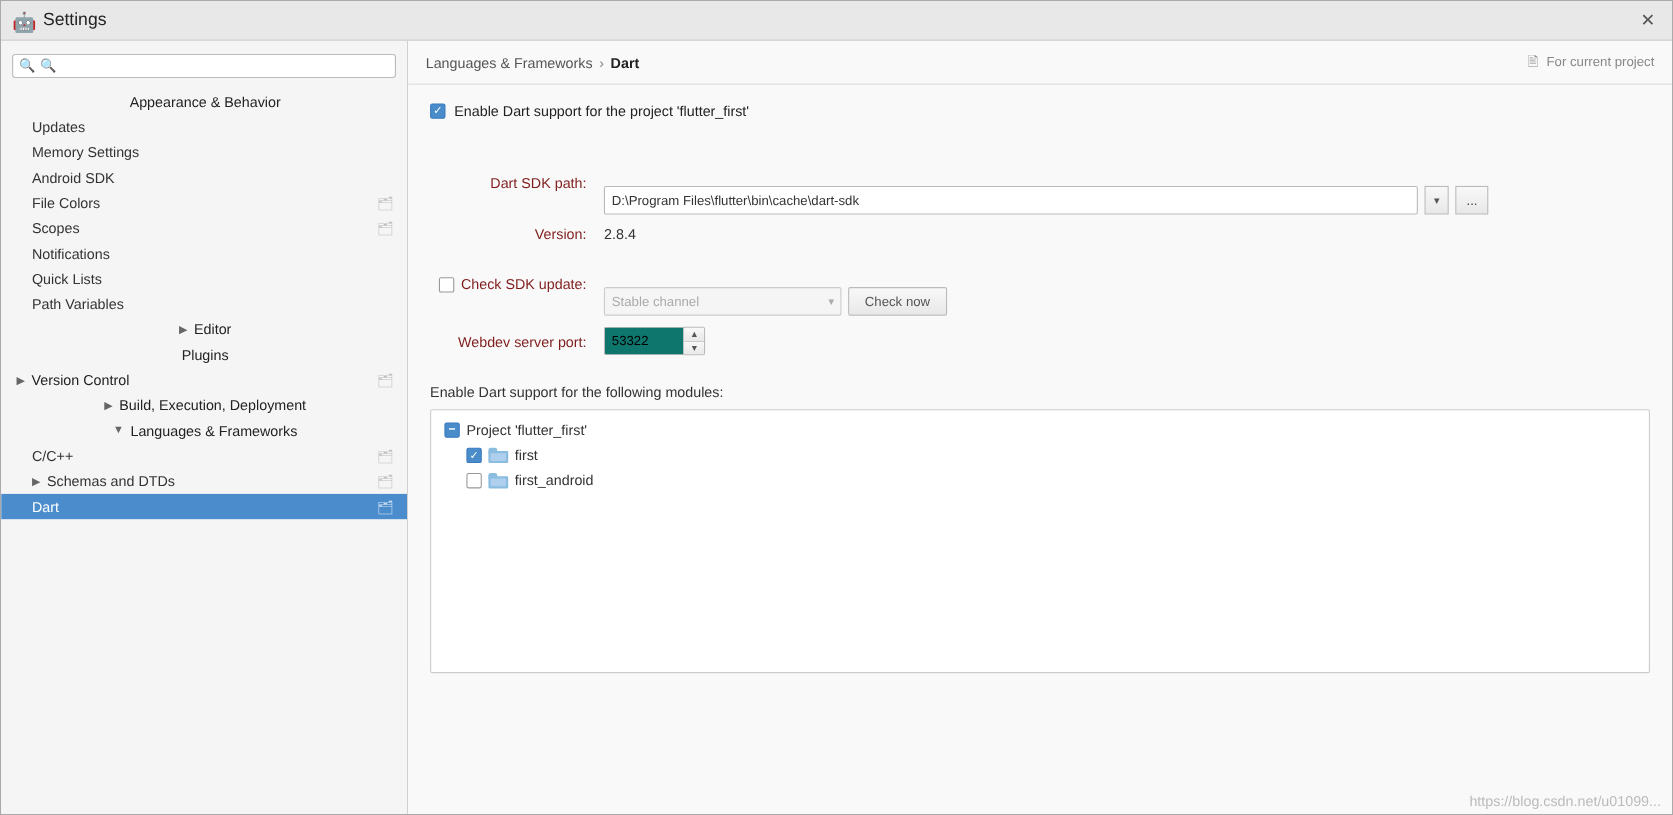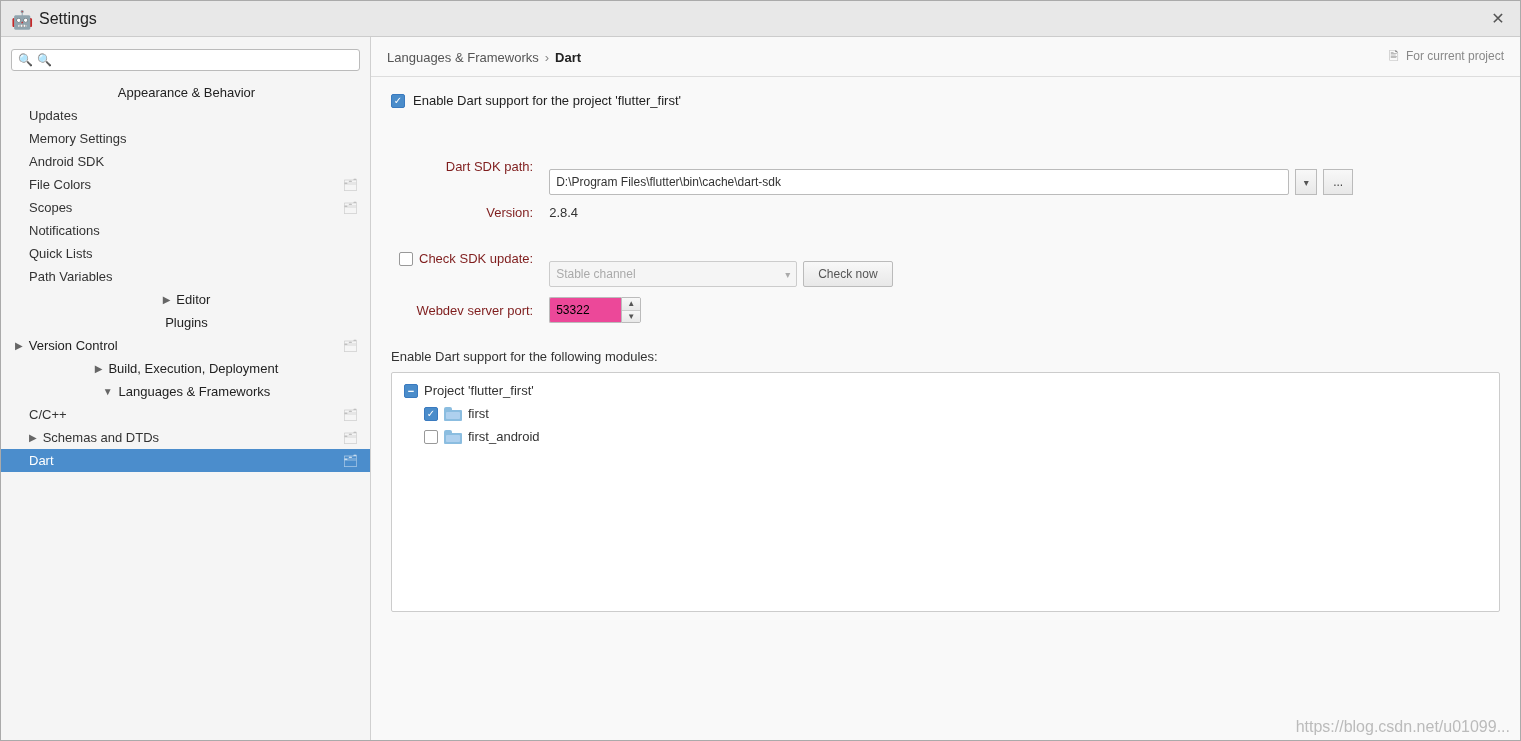--- a/index.html
+++ b/index.html
@@ -261,21 +261,21 @@
       gap: 0;
     }
     .port-input {
       width: 72px;
       height: 26px;
       border: 1px solid #bbb;
       border-right: none;
       border-radius: 2px 0 0 2px;
       padding: 0 6px;
       font-size: 12px;
-      background: #ec4899;
+      background: #0f766e;
       outline: none;
     }
     .port-spinner {
       display: flex;
       flex-direction: column;
       border: 1px solid #bbb;
       border-radius: 0 2px 2px 0;
       overflow: hidden;
       height: 26px;
     }
@@ -373,21 +373,21 @@
       height: 7px;
       background: #aed0ee;
       border-radius: 1px;
     }
     .tree-item-label {
       font-size: 13px;
       color: #333;
     }
     .bottom-watermark {
       text-align: right;
-      font-size: 16px;
+      font-size: 13px;
       color: #bbb;
       padding: 4px 10px;
     }
     
     .expand-arrow {
       font-size: 10px;
       margin-right: 2px;
       color: #666;
     }
     .sidebar-subsection {
@@ -554,21 +554,21 @@
 
           <div class="form-tr">
             <div class="form-td-label">
               <div class="check-label-row" style="justify-content:flex-end;">
                 <div class="checkbox-empty"></div>
                 <span>Check SDK update:</span>
               </div>
             </div>
             <div class="form-td-value">
               <div class="form-row">
-                <div class="channel-dropdown" style="width:248px; height:26px; display:flex; align-items:center; justify-content:space-between; padding: 0 6px; border:1px solid #ccc; border-radius:2px; background:#f5f5f5;">
+                <div class="channel-dropdown" style="width:216px; height:26px; display:flex; align-items:center; justify-content:space-between; padding: 0 6px; border:1px solid #ccc; border-radius:2px; background:#f5f5f5;">
                   <span style="color:#aaa; font-size:12px;">Stable channel</span>
                   <span style="color:#aaa; font-size:10px;">▾</span>
                 </div>
                 <button class="check-now-btn">Check now</button>
               </div>
             </div>
           </div>
 
           <div class="form-tr">
             <div class="form-td-label">Webdev server port:</div>

